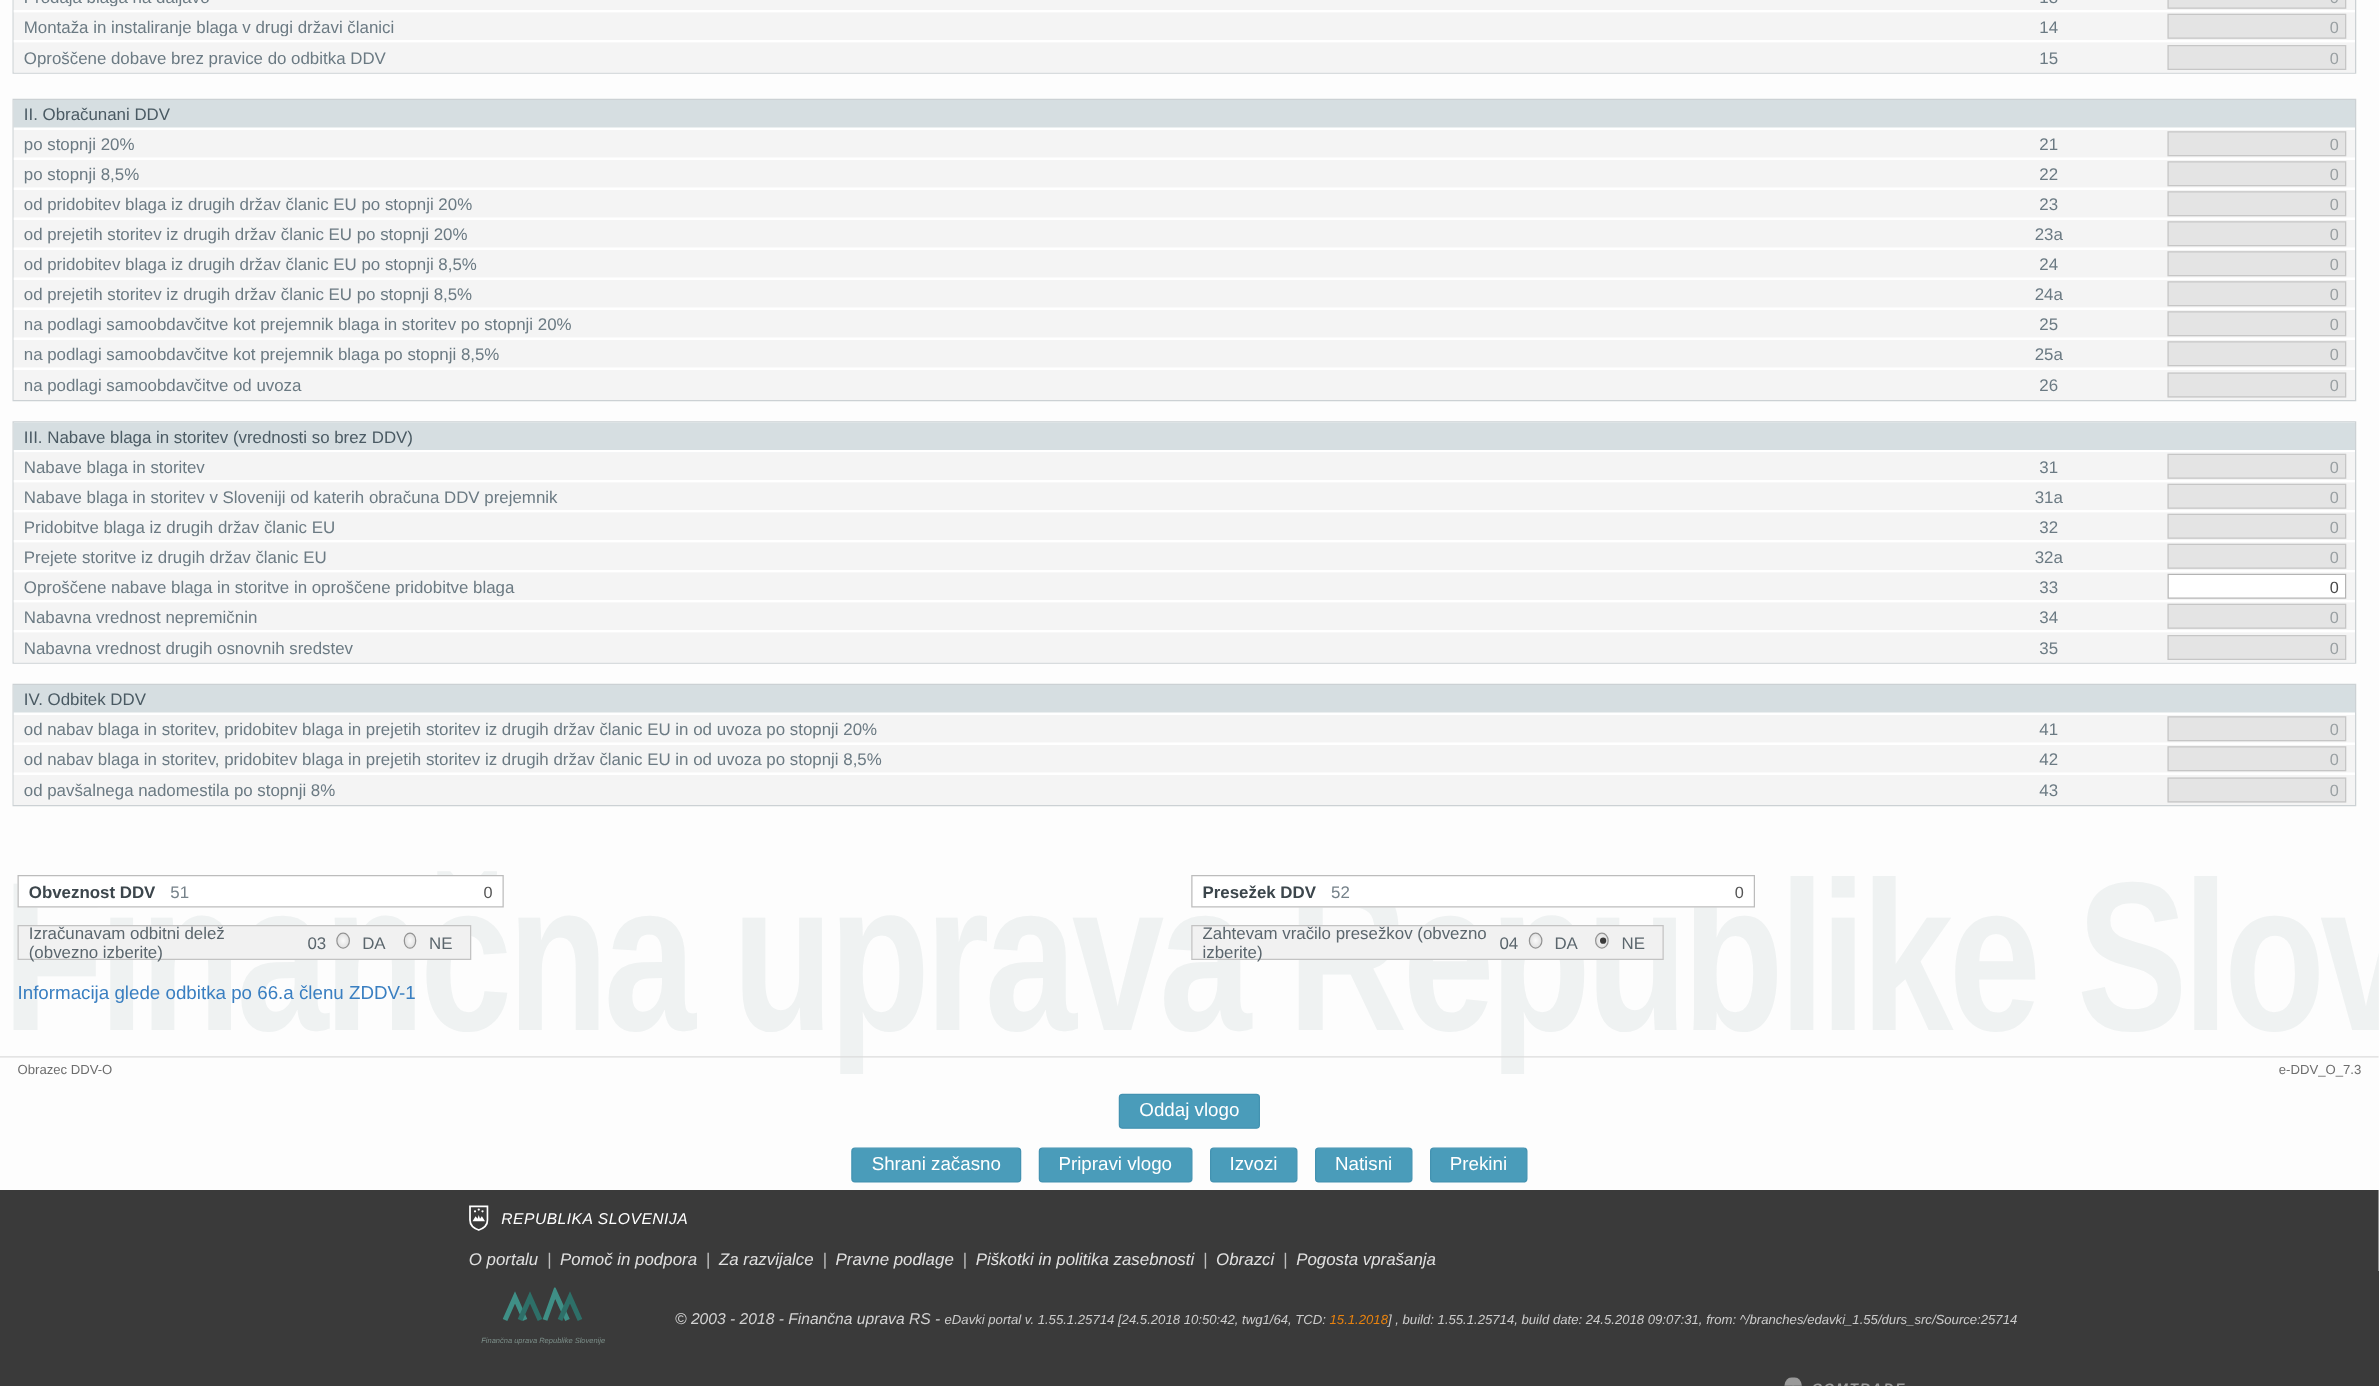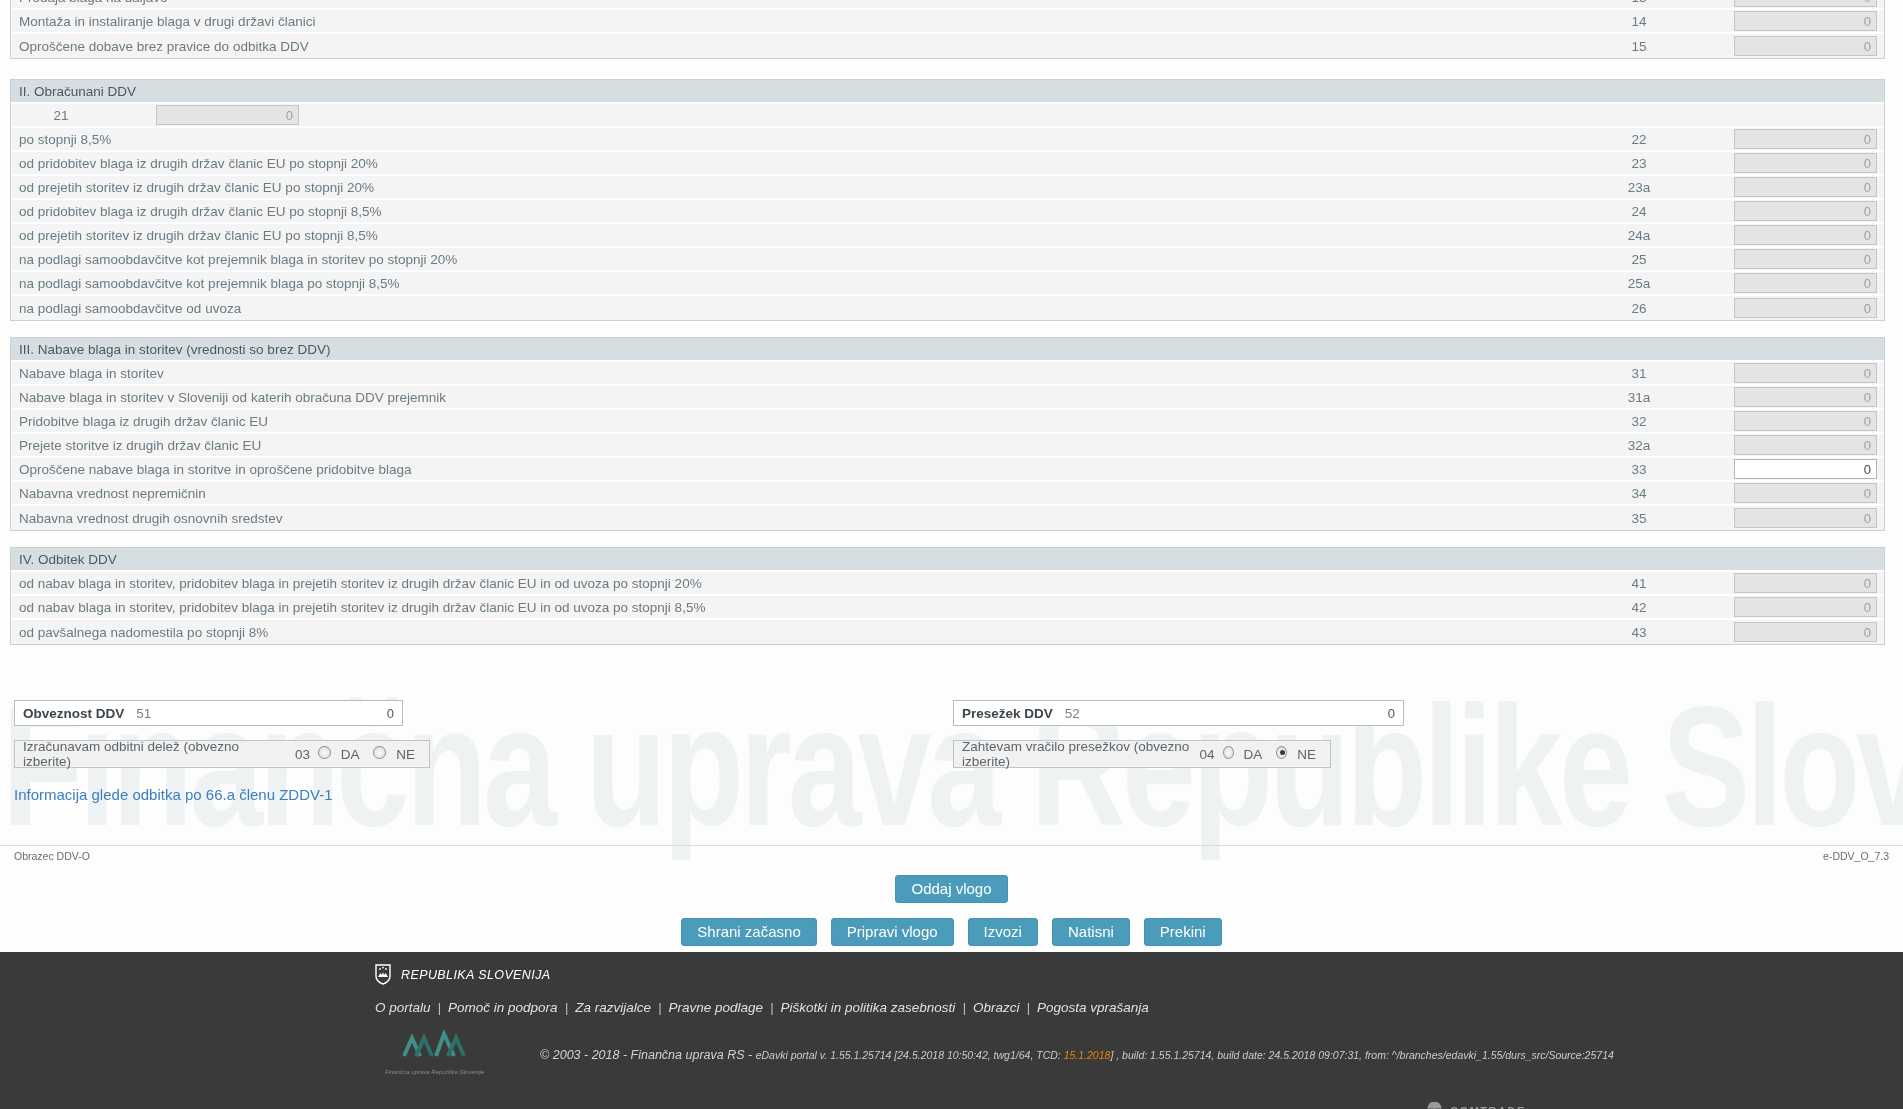--- a/index.html
+++ b/index.html
@@ -114,20 +114,21 @@
           <div class="vat-row">
     <div class="row-label">Oproščene dobave brez pravice do odbitka DDV</div>
     <div class="row-code">15</div>
     <div class="row-gap"></div>
     <input type="text" readonly="" value="0" style="">
   </div>
         </div>
         <div class="vat-block mb">
           <div class="vat-sec-header">II. Obračunani DDV</div>
           <div class="vat-row">
+    <div class="row-label">po stopnji 20%</div>
     <div class="row-code">21</div>
     <div class="row-gap"></div>
     <input type="text" readonly="" value="0" style="">
   </div>
           <div class="vat-row">
     <div class="row-label">po stopnji 8,5%</div>
     <div class="row-code">22</div>
     <div class="row-gap"></div>
     <input type="text" readonly="" value="0" style="">
   </div>
@@ -246,21 +247,21 @@
       <span class="b-label">Obveznost DDV</span>
       <span class="b-code">51</span>
       <span class="b-value">0</span>
     </div>
     <div class="sum-box" style="left:953px; top:700px; width:451px;">
       <span class="b-label">Presežek DDV</span>
       <span class="b-code">52</span>
       <span class="b-value">0</span>
     </div>
 
-    <div class="choice-box" style="left:14px; top:740px; width:416px;">
+    <div class="choice-box" style="left:14px; top:740px; width:363px;">
       <span>Izračunavam odbitni delež (obvezno izberite)</span>
       <span class="b-code">03</span>
       <span class="radio" id="radio-03-da"></span>
       <span class="opt-label">DA</span>
       <span class="radio" id="radio-03-ne"></span>
       <span class="opt-label">NE</span>
     </div>
     <div class="choice-box" style="left:953px; top:740px; width:378px;">
       <span>Zahtevam vračilo presežkov (obvezno izberite)</span>
       <span class="b-code">04</span>

